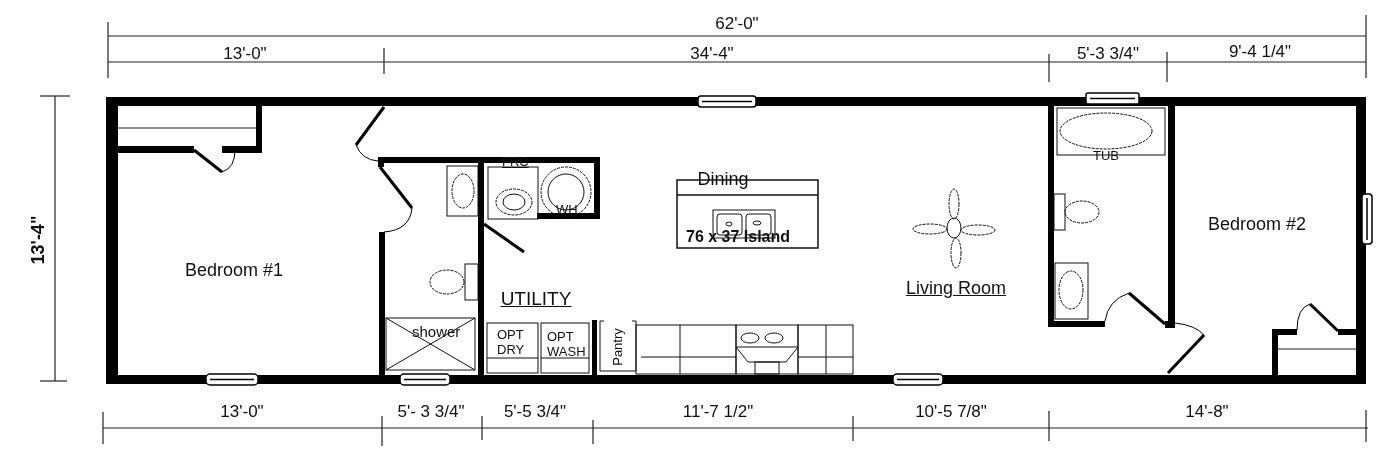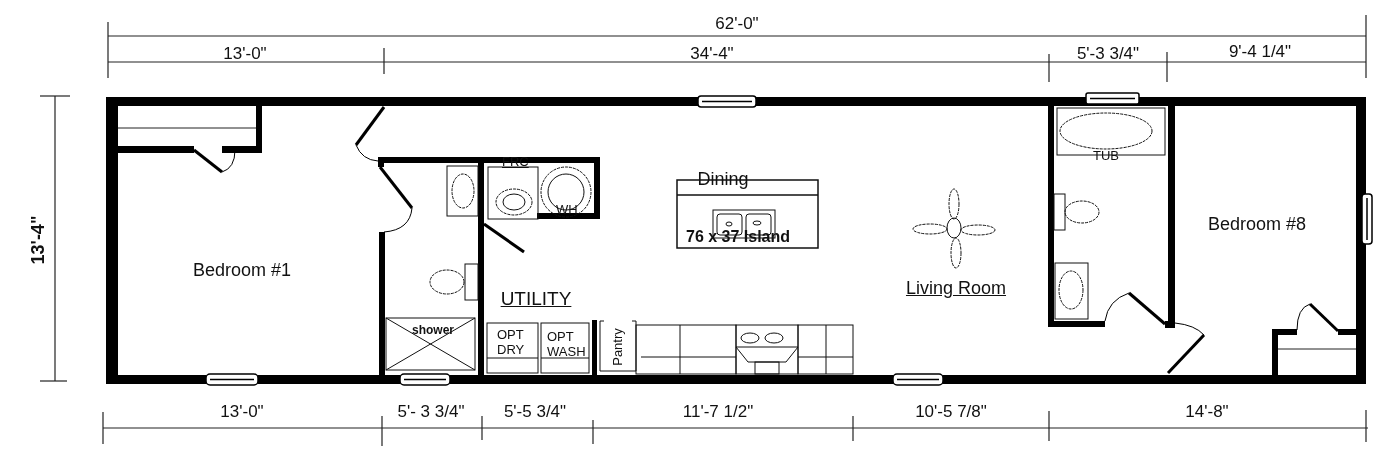--- a/index.html
+++ b/index.html
@@ -183,30 +183,30 @@
 
 <div class="lbl dim" style="left:242px;top:402px;">13'-0"</div>
 <div class="lbl dim" style="left:431px;top:402px;">5'- 3 3/4"</div>
 <div class="lbl dim" style="left:535px;top:402px;">5'-5 3/4"</div>
 <div class="lbl dim" style="left:718px;top:402px;">11'-7 1/2"</div>
 <div class="lbl dim" style="left:951px;top:402px;">10'-5 7/8"</div>
 <div class="lbl dim" style="left:1207px;top:402px;">14'-8"</div>
 
 <div class="lbl bold" style="left:38px;top:240px;font-size:18px;transform:translate(-50%,-50%) rotate(-90deg);">13'-4"</div>
 
-<div class="lbl room" style="left:242px;top:260px;">Bedroom #1</div>
+<div class="lbl room" style="left:234px;top:260px;">Bedroom #1</div>
 <div class="lbl room" style="left:723px;top:137px;margin-top:32px;">Dining</div>
 <div class="lbl room" style="left:536px;top:288px;font-size:19px;text-decoration:underline;">UTILITY</div>
 <div class="lbl room" style="left:956px;top:278px;text-decoration:underline;">Living Room</div>
-<div class="lbl room" style="left:1257px;top:214px;">Bedroom #8</div>
+<div class="lbl room" style="left:1257px;top:214px;">Bedroom #2</div>
 
 <div class="lbl small" style="left:502px;top:154px;text-decoration:underline;">FRC</div>
 <div class="lbl small" style="left:556px;top:202px;">WH</div>
 <div class="lbl bold" style="left:686px;top:181px;font-size:16px;margin-top:47px;">76 x 37 Island</div>
-<div class="lbl" style="left:412px;top:323px;font-size:12px;font-weight:bold;">shower</div>
+<div class="lbl" style="left:412px;top:323px;font-size:15px;">shower</div>
 <div class="lbl small" style="left:497px;top:327px;line-height:15px;">
   <span>OPT</span><br>
   <span>DRY</span>
 </div>
 <div class="lbl small" style="left:547px;top:329px;line-height:15px;">
   <span>OPT</span><br>
   <span>WASH</span>
 </div>
 <div class="lbl small" style="left:617px;top:347px;transform:translate(-50%,-50%) rotate(-90deg);">Pantry</div>
 <div class="lbl small" style="left:1093px;top:124px;margin-top:24px;">TUB</div>

